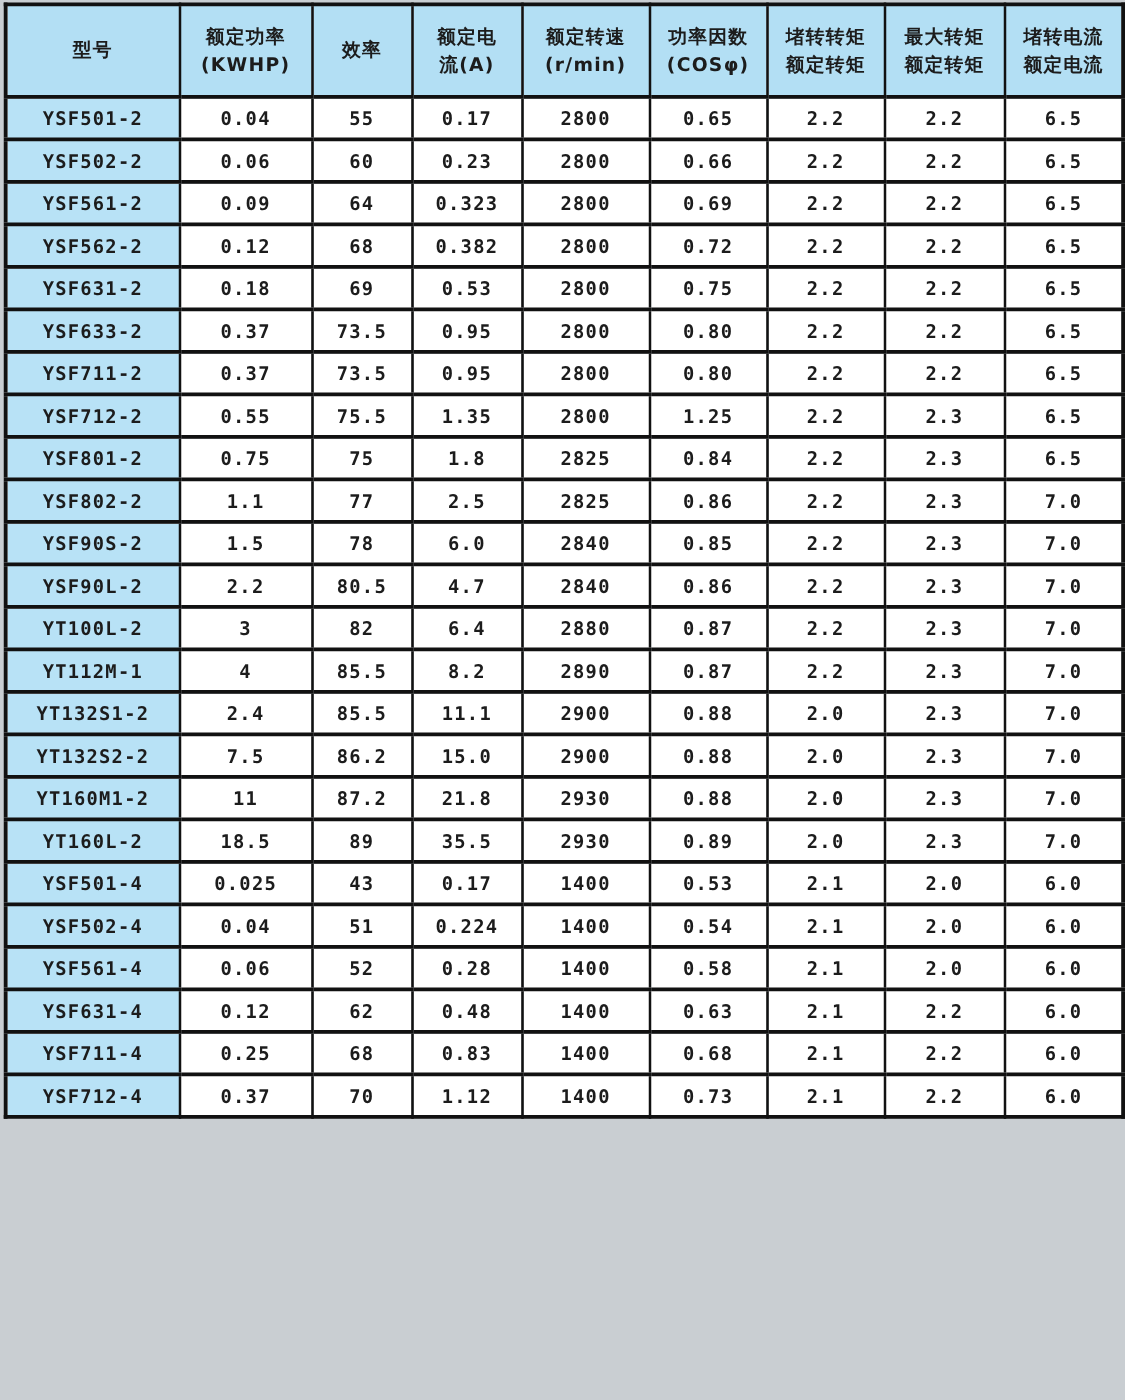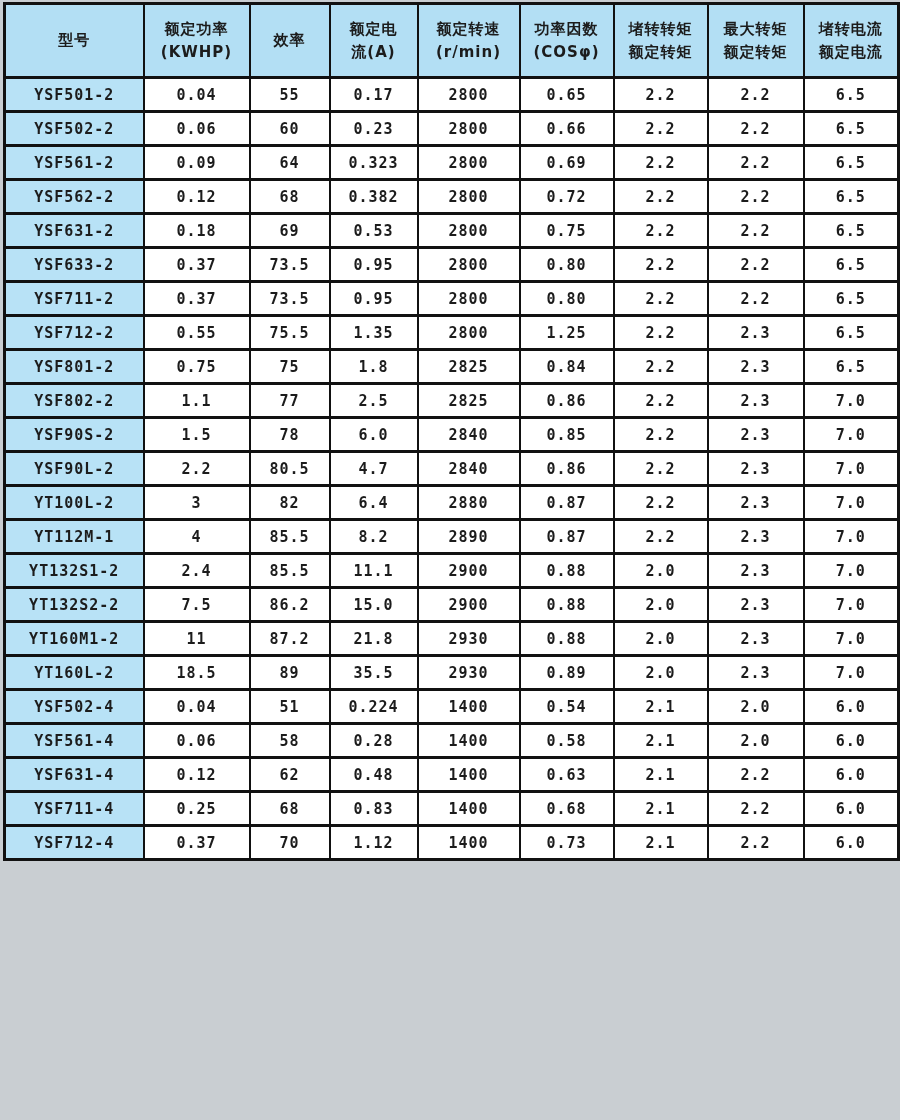--- a/index.html
+++ b/index.html
@@ -303,34 +303,45 @@
         <td class="value-cell">18.5</td>
         <td class="value-cell">89</td>
         <td class="value-cell">35.5</td>
         <td class="value-cell">2930</td>
         <td class="value-cell">0.89</td>
         <td class="value-cell">2.0</td>
         <td class="value-cell">2.3</td>
         <td class="value-cell">7.0</td>
       </tr>
       <tr>
+        <td class="model-cell">YSF501-4</td>
+        <td class="value-cell">0.025</td>
+        <td class="value-cell">43</td>
+        <td class="value-cell">0.17</td>
+        <td class="value-cell">1400</td>
+        <td class="value-cell">0.53</td>
+        <td class="value-cell">2.1</td>
+        <td class="value-cell">2.0</td>
+        <td class="value-cell">6.0</td>
+      </tr>
+      <tr>
         <td class="model-cell">YSF502-4</td>
         <td class="value-cell">0.04</td>
         <td class="value-cell">51</td>
         <td class="value-cell">0.224</td>
         <td class="value-cell">1400</td>
         <td class="value-cell">0.54</td>
         <td class="value-cell">2.1</td>
         <td class="value-cell">2.0</td>
         <td class="value-cell">6.0</td>
       </tr>
       <tr>
         <td class="model-cell">YSF561-4</td>
         <td class="value-cell">0.06</td>
-        <td class="value-cell">58</td>
+        <td class="value-cell">52</td>
         <td class="value-cell">0.28</td>
         <td class="value-cell">1400</td>
         <td class="value-cell">0.58</td>
         <td class="value-cell">2.1</td>
         <td class="value-cell">2.0</td>
         <td class="value-cell">6.0</td>
       </tr>
       <tr>
         <td class="model-cell">YSF631-4</td>
         <td class="value-cell">0.12</td>

